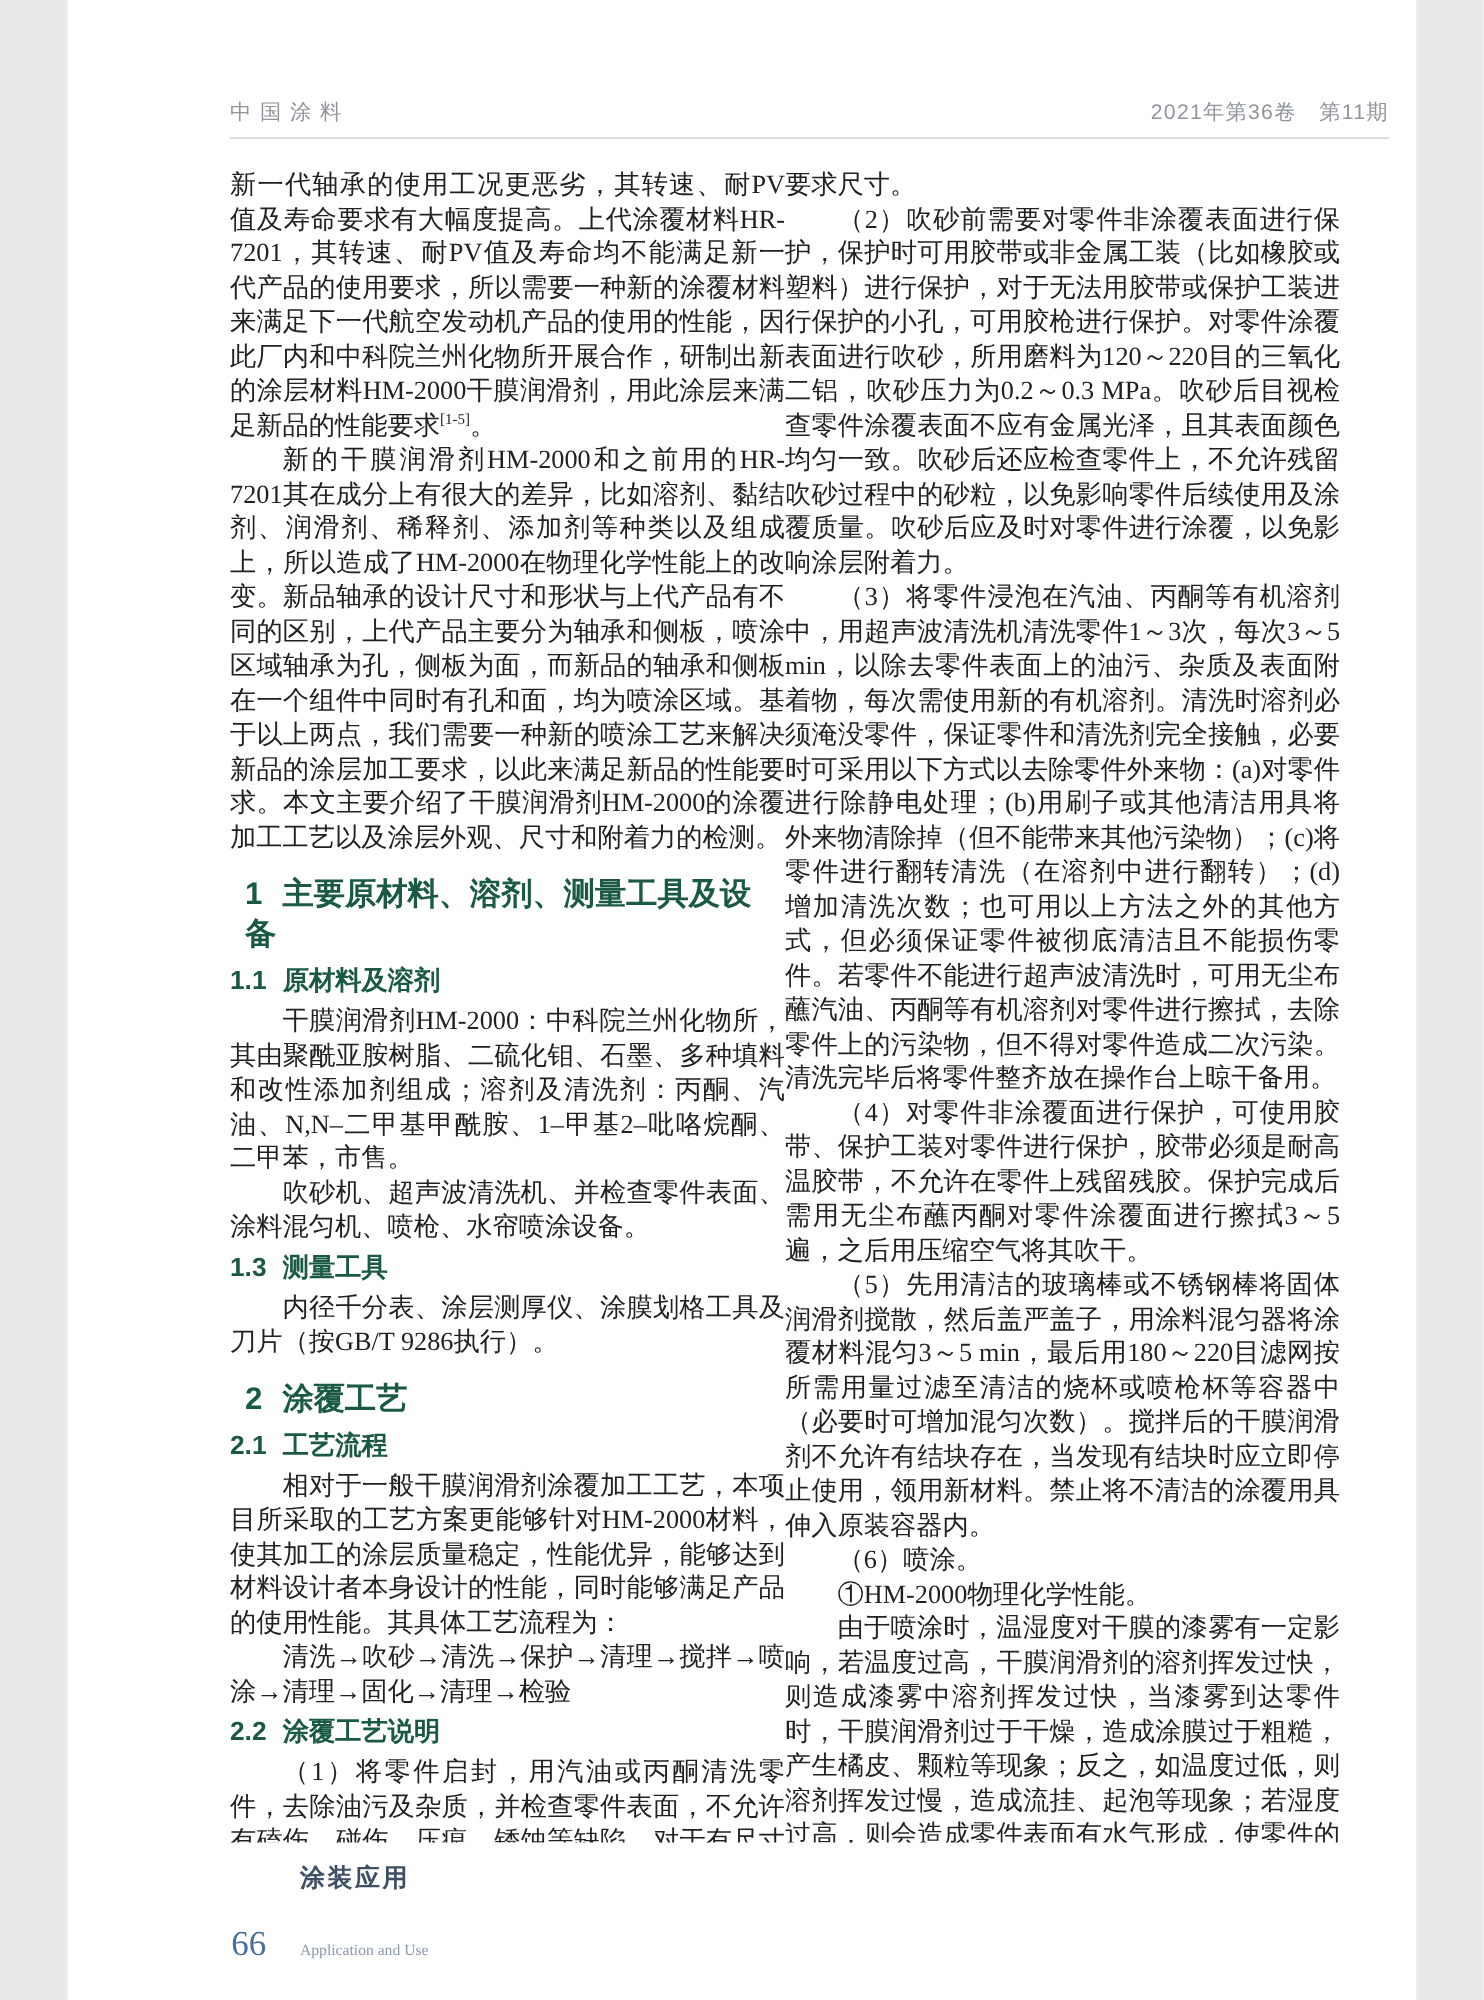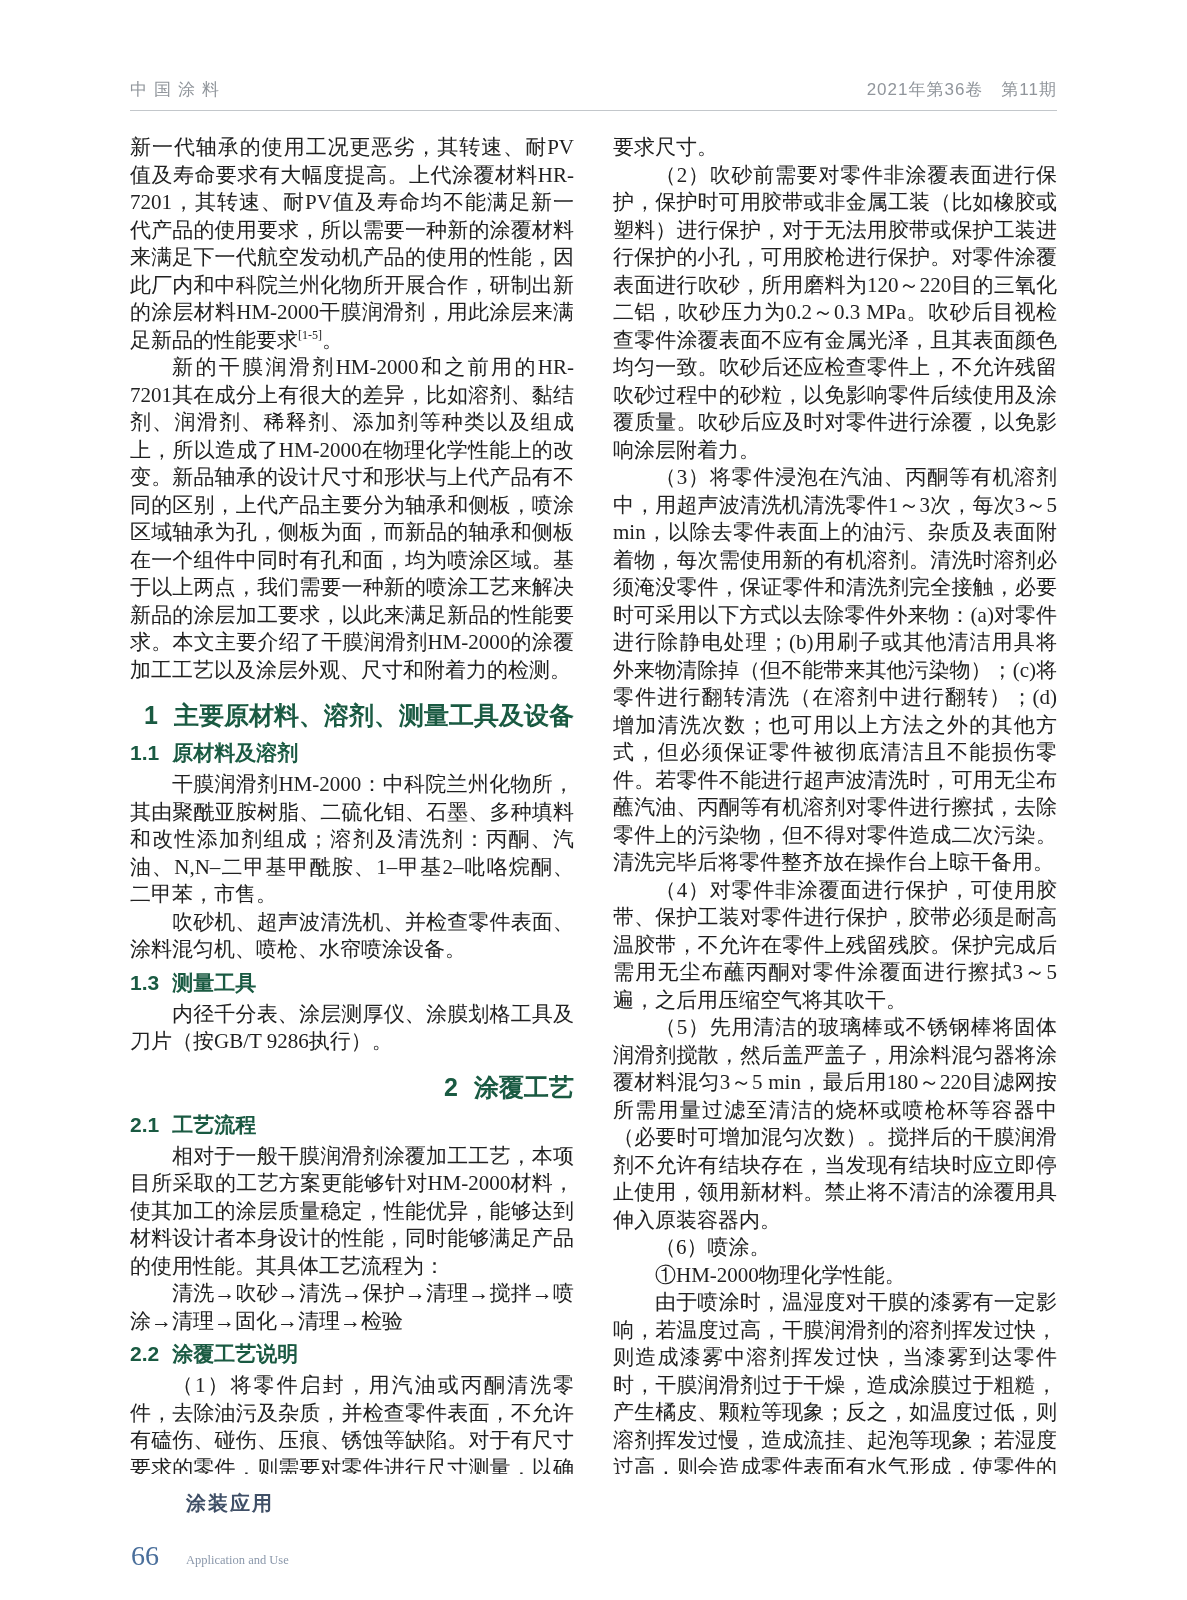--- a/index.html
+++ b/index.html
@@ -6,50 +6,50 @@
     --heading-color:#1a5a42;
     --footer-accent-color:#2e5f8f;
     --page-number-color:#4a6f9b;
     --section-cn-color:#3f4f66;
     --section-en-color:#8b98ab;
     --header-text-color:#90959b;
   }
   html,body{margin:0;padding:0;}
   body{background:#e9e9e9;font-family:"Liberation Serif","DejaVu Serif",serif;}
   .page{
-    position:relative;width:1187px;height:1600px;background:#ffffff;
+    position:relative;width:1079px;height:1600px;background:#ffffff;
     margin:0 auto;overflow:hidden;
   }
   
   .page-header{
     position:absolute;top:78px;left:130px;width:927px;
     display:flex;justify-content:space-between;align-items:flex-end;
     border-bottom:1px solid #c3c7cb;padding-bottom:9px;
     font-family:"Liberation Sans","DejaVu Sans",sans-serif;
     font-size:17px;color:var(--header-text-color);
   }
   .journal-title{letter-spacing:7px;}
   .issue-info{letter-spacing:1px;}
   
   .columns{
     position:absolute;top:134px;left:130px;width:927px;height:1340px;
-    display:flex;gap:39px;overflow:hidden;
+    display:flex;overflow:hidden;
   }
   .col{width:444px;flex:0 0 444px;overflow:hidden;}
   .para{
     margin:0;font-size:21px;line-height:27.5px;color:#212121;
     text-align:justify;text-justify:inter-character;
     font-family:"Liberation Serif","DejaVu Serif",serif;
   }
   .para.indent{text-indent:2em;}
   .para sup{font-size:12px;line-height:0;}
   .h1{
     font-family:"Liberation Sans","DejaVu Sans",sans-serif;
     font-weight:bold;font-size:25px;line-height:32px;
-    color:var(--heading-color);margin:15px 0 8px;text-align:right;
+    color:var(--heading-color);margin:15px 12px 8px;
   }
   .h1 .hnum{margin-right:16px;}
   .h2{
     font-family:"Liberation Sans","DejaVu Sans",sans-serif;
     font-weight:bold;font-size:21px;line-height:27px;
     color:var(--heading-color);margin:5px 0 5px;
   }
   .h2 .hnum{margin-right:13px;}
   
   .page-footer{

